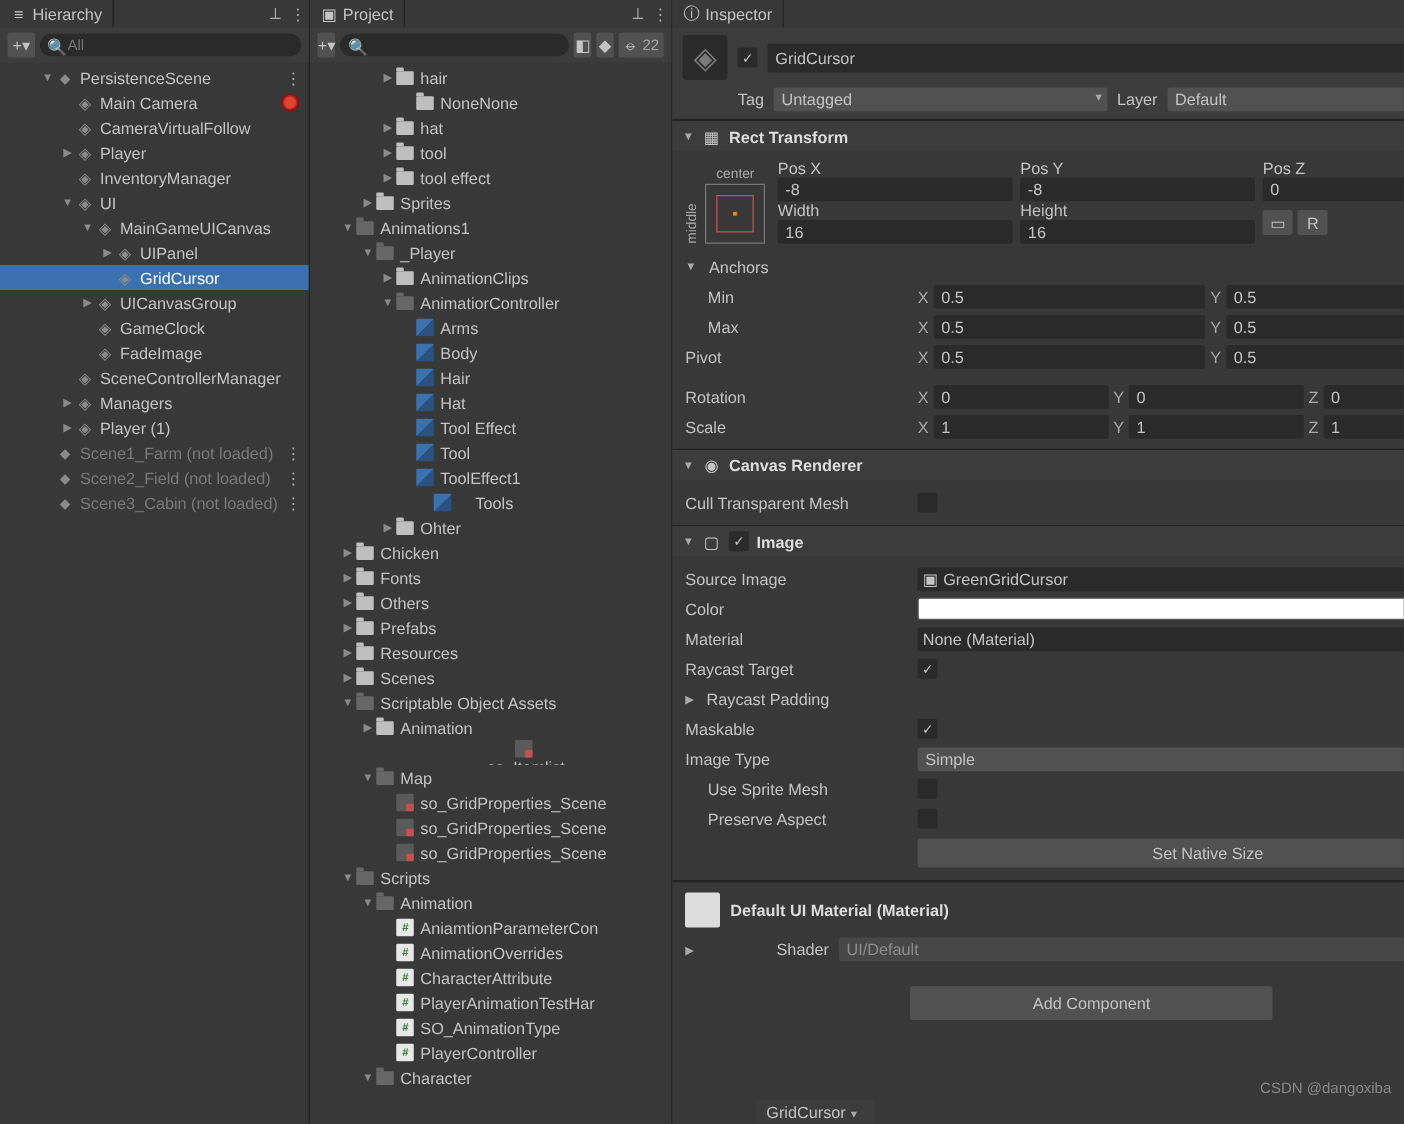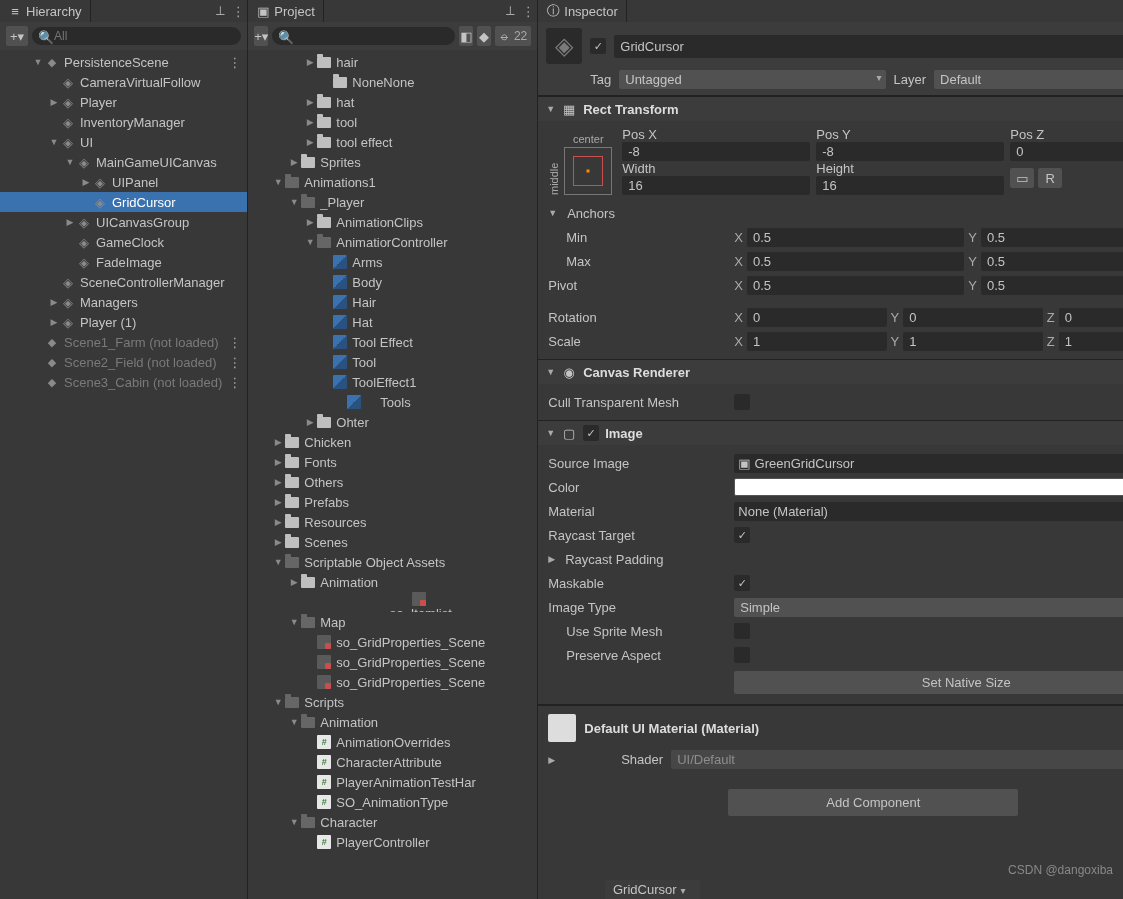--- a/index.html
+++ b/index.html
@@ -176,20 +176,26 @@
   <div class="tree" id="htree">
       <div class="tree-row" style="padding-left: 32px;">
         <span class="arrow down"></span>
         <span class="icon scene-icon"></span>
         <span>PersistenceScene</span>
         <span class="kebab">⋮</span>
       </div>
       <div class="tree-row" style="padding-left: 48px;">
         <span class="arrow none"></span>
         <span class="icon cube-icon"></span>
+        <span>Main Camera</span>
+        <span class="red-dot"></span>
+      </div>
+      <div class="tree-row" style="padding-left: 48px;">
+        <span class="arrow none"></span>
+        <span class="icon cube-icon"></span>
         <span>CameraVirtualFollow</span>
       </div>
       <div class="tree-row" style="padding-left: 48px;">
         <span class="arrow right"></span>
         <span class="icon cube-icon"></span>
         <span>Player</span>
       </div>
       <div class="tree-row" style="padding-left: 48px;">
         <span class="arrow none"></span>
         <span class="icon cube-icon"></span>
@@ -526,20 +532,27 @@
         <span class="icon">
           <span class="folder-icon open"></span>
         </span>
         <span>Animation</span>
       </div>
       <div class="tree-row" style="padding-left: 56px;">
         <span class="arrow none"></span>
         <span class="icon">
           <span class="script-icon"></span>
         </span>
+        <span>AniamtionParameterCon</span>
+      </div>
+      <div class="tree-row" style="padding-left: 56px;">
+        <span class="arrow none"></span>
+        <span class="icon">
+          <span class="script-icon"></span>
+        </span>
         <span>AnimationOverrides</span>
       </div>
       <div class="tree-row" style="padding-left: 56px;">
         <span class="arrow none"></span>
         <span class="icon">
           <span class="script-icon"></span>
         </span>
         <span>CharacterAttribute</span>
       </div>
       <div class="tree-row" style="padding-left: 56px;">
@@ -549,33 +562,33 @@
         </span>
         <span>PlayerAnimationTestHar</span>
       </div>
       <div class="tree-row" style="padding-left: 56px;">
         <span class="arrow none"></span>
         <span class="icon">
           <span class="script-icon"></span>
         </span>
         <span>SO_AnimationType</span>
       </div>
+      <div class="tree-row" style="padding-left: 56px;">
+        <span class="arrow none"></span>
+        <span class="icon">
+          <span class="script-icon"></span>
+        </span>
+        <span>PlayerController</span>
+      </div>
       <div class="tree-row" style="padding-left: 40px;">
         <span class="arrow down"></span>
         <span class="icon">
           <span class="folder-icon open"></span>
         </span>
         <span>Character</span>
-      </div>
-      <div class="tree-row" style="padding-left: 56px;">
-        <span class="arrow none"></span>
-        <span class="icon">
-          <span class="script-icon"></span>
-        </span>
-        <span>PlayerController</span>
       </div>
     </div>
 </div>
 
 <div class="panel inspector">
   <div class="tab-header">
     <div class="tab">
       <span class="tab-icon">ⓘ</span>
       <span>Inspector</span>
     </div>

